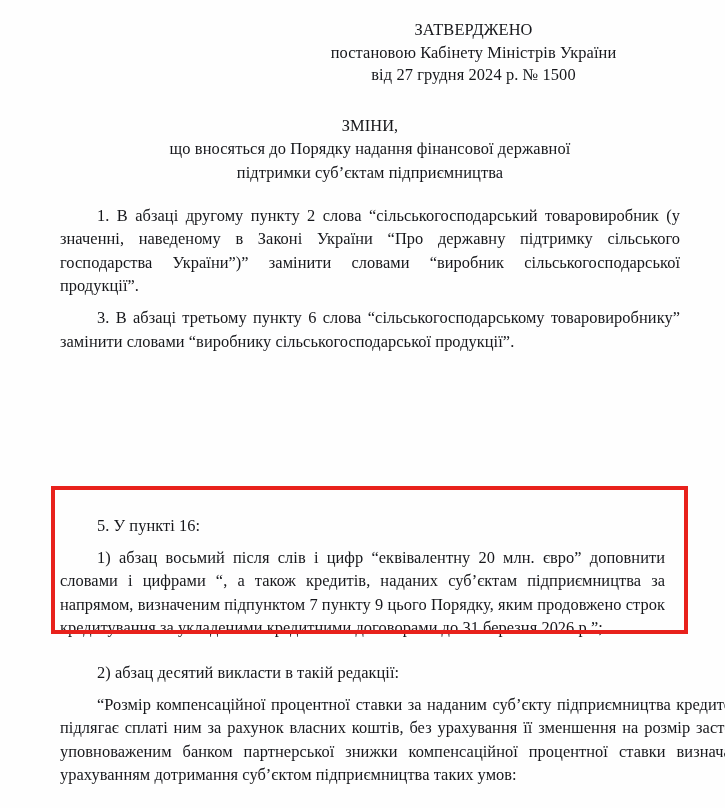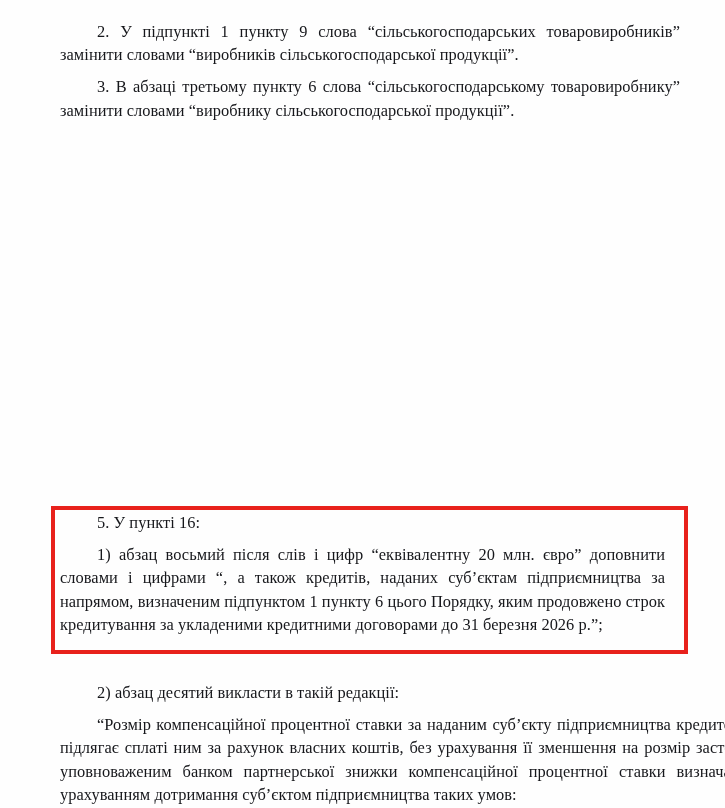--- a/index.html
+++ b/index.html
@@ -81,44 +81,54 @@
     height: 148px;
     border: 4px solid #e8211c;
     box-sizing: border-box;
     pointer-events: none;
     z-index: 5;
   }
 
   .hl-section {
     position: absolute;
     left: 60px;
-    top: 491px;
+    top: 514px;
     width: 620px;
     box-sizing: border-box;
     padding-right: 10px;
   }
   .hl-section p.para {
     padding-right: 5px;
   }
 </style>
 </head>
 <body>
 
 <div class="page">
 
+  <div class="approval">
+    <div class="approval-line">ЗАТВЕРДЖЕНО</div>
+    <div class="approval-line">постановою Кабінету Міністрів України</div>
+    <div class="approval-line">від 27 грудня 2024 р. № 1500</div>
+  </div>
 
+  <div class="doc-title">
+    <div class="doc-title-line">ЗМІНИ,</div>
+    <div class="doc-title-line">що вносяться до Порядку надання фінансової державної</div>
+    <div class="doc-title-line">підтримки суб’єктам підприємництва</div>
+  </div>
 
   <div class="body-area">
-    <p class="para">2. У підпункті 1 пункту 9 слова “сільськогосподарських товаровиробників” замінити словами “виробників сільськогосподарської продукції”.</p>
+    <p class="para">1. В абзаці другому пункту 2 слова “сільськогосподарський товаровиробник (у значенні, наведеному в Законі України “Про державну підтримку сільського господарства України”)” замінити словами “виробник сільськогосподарської продукції”.</p>
     <p class="para">3. В абзаці третьому пункту 6 слова “сільськогосподарському товаровиробнику” замінити словами “виробнику сільськогосподарської продукції”.</p>
   </div>
 
   <div class="hl-section">
     <p class="para">5. У пункті 16:</p>
-    <p class="para">1) абзац восьмий після слів і цифр “еквівалентну 20 млн. євро” доповнити словами і цифрами “, а також кредитів, наданих суб’єктам підприємництва за напрямом, визначеним підпунктом 1 пункту 6 цього Порядку, яким продовжено строк кредитування за укладеними кредитними договорами до 31 березня 2026 р.”;</p>
+    <p class="para">1) абзац восьмий після слів і цифр “еквівалентну 20 млн. євро” доповнити словами і цифрами “, а також кредитів, наданих суб’єктам підприємництва за напрямом, визначеним підпунктом 7 пункту 9 цього Порядку, яким продовжено строк кредитування за укладеними кредитними договорами до 31 березня 2026 р.”;</p>
   </div>
 
   <div class="highlight-box"></div>
 
   <div class="body-area" style="position:absolute; left:0; top:641px; width:725px;">
     <p class="para">2) абзац десятий викласти в такій редакції:</p>
     <p class="para">“Розмір компенсаційної процентної ставки за наданим суб’єкту підприємництва кредитом, який підлягає сплаті ним за рахунок власних коштів, без урахування її зменшення на розмір застосованої уповноваженим банком партнерської знижки компенсаційної процентної ставки визначається з урахуванням дотримання суб’єктом підприємництва таких умов:</p>
   </div>
 
 </div>

